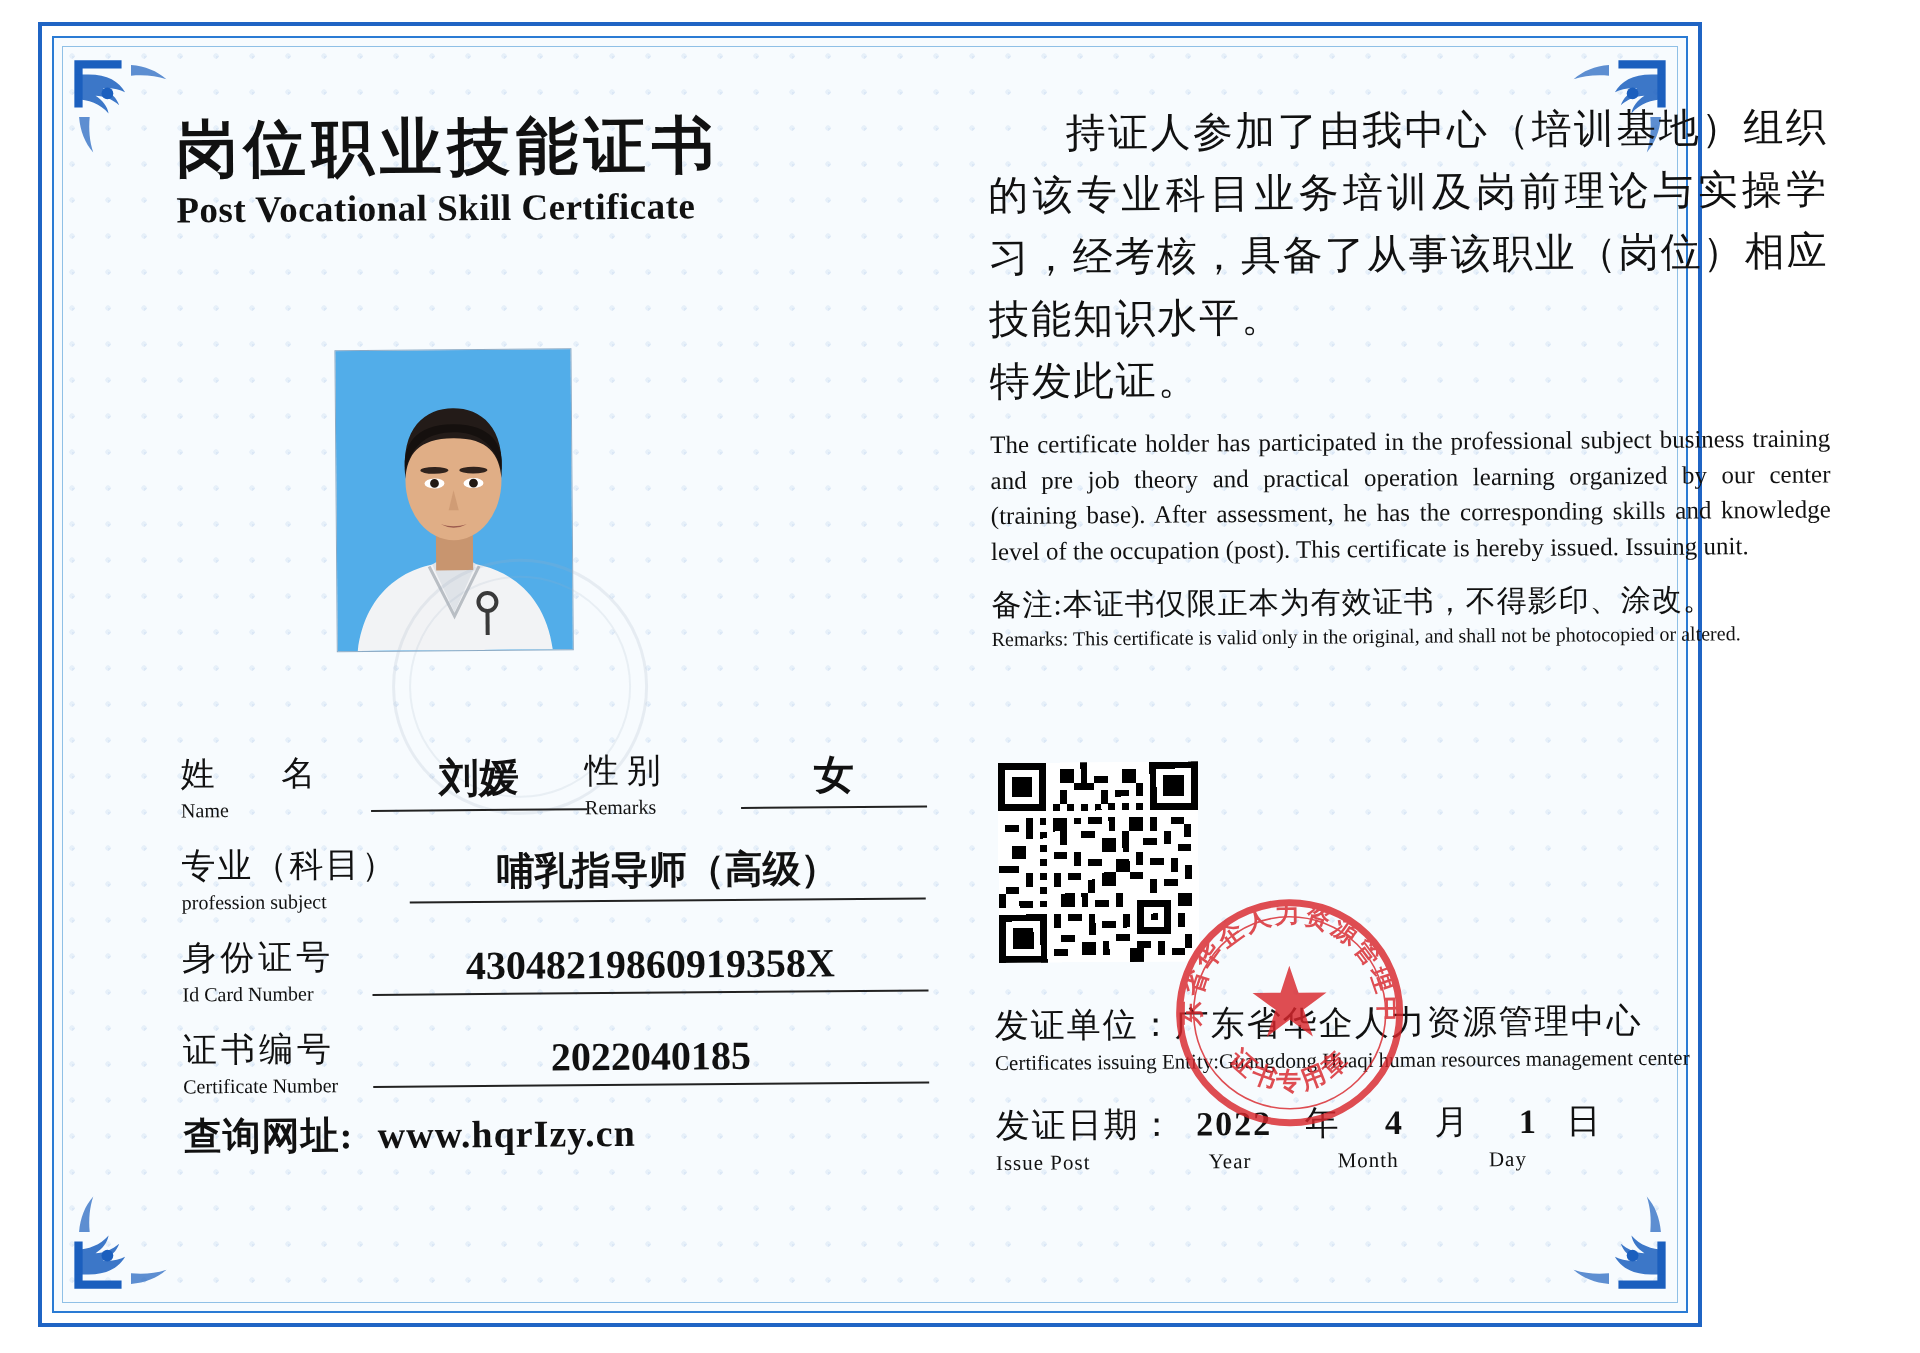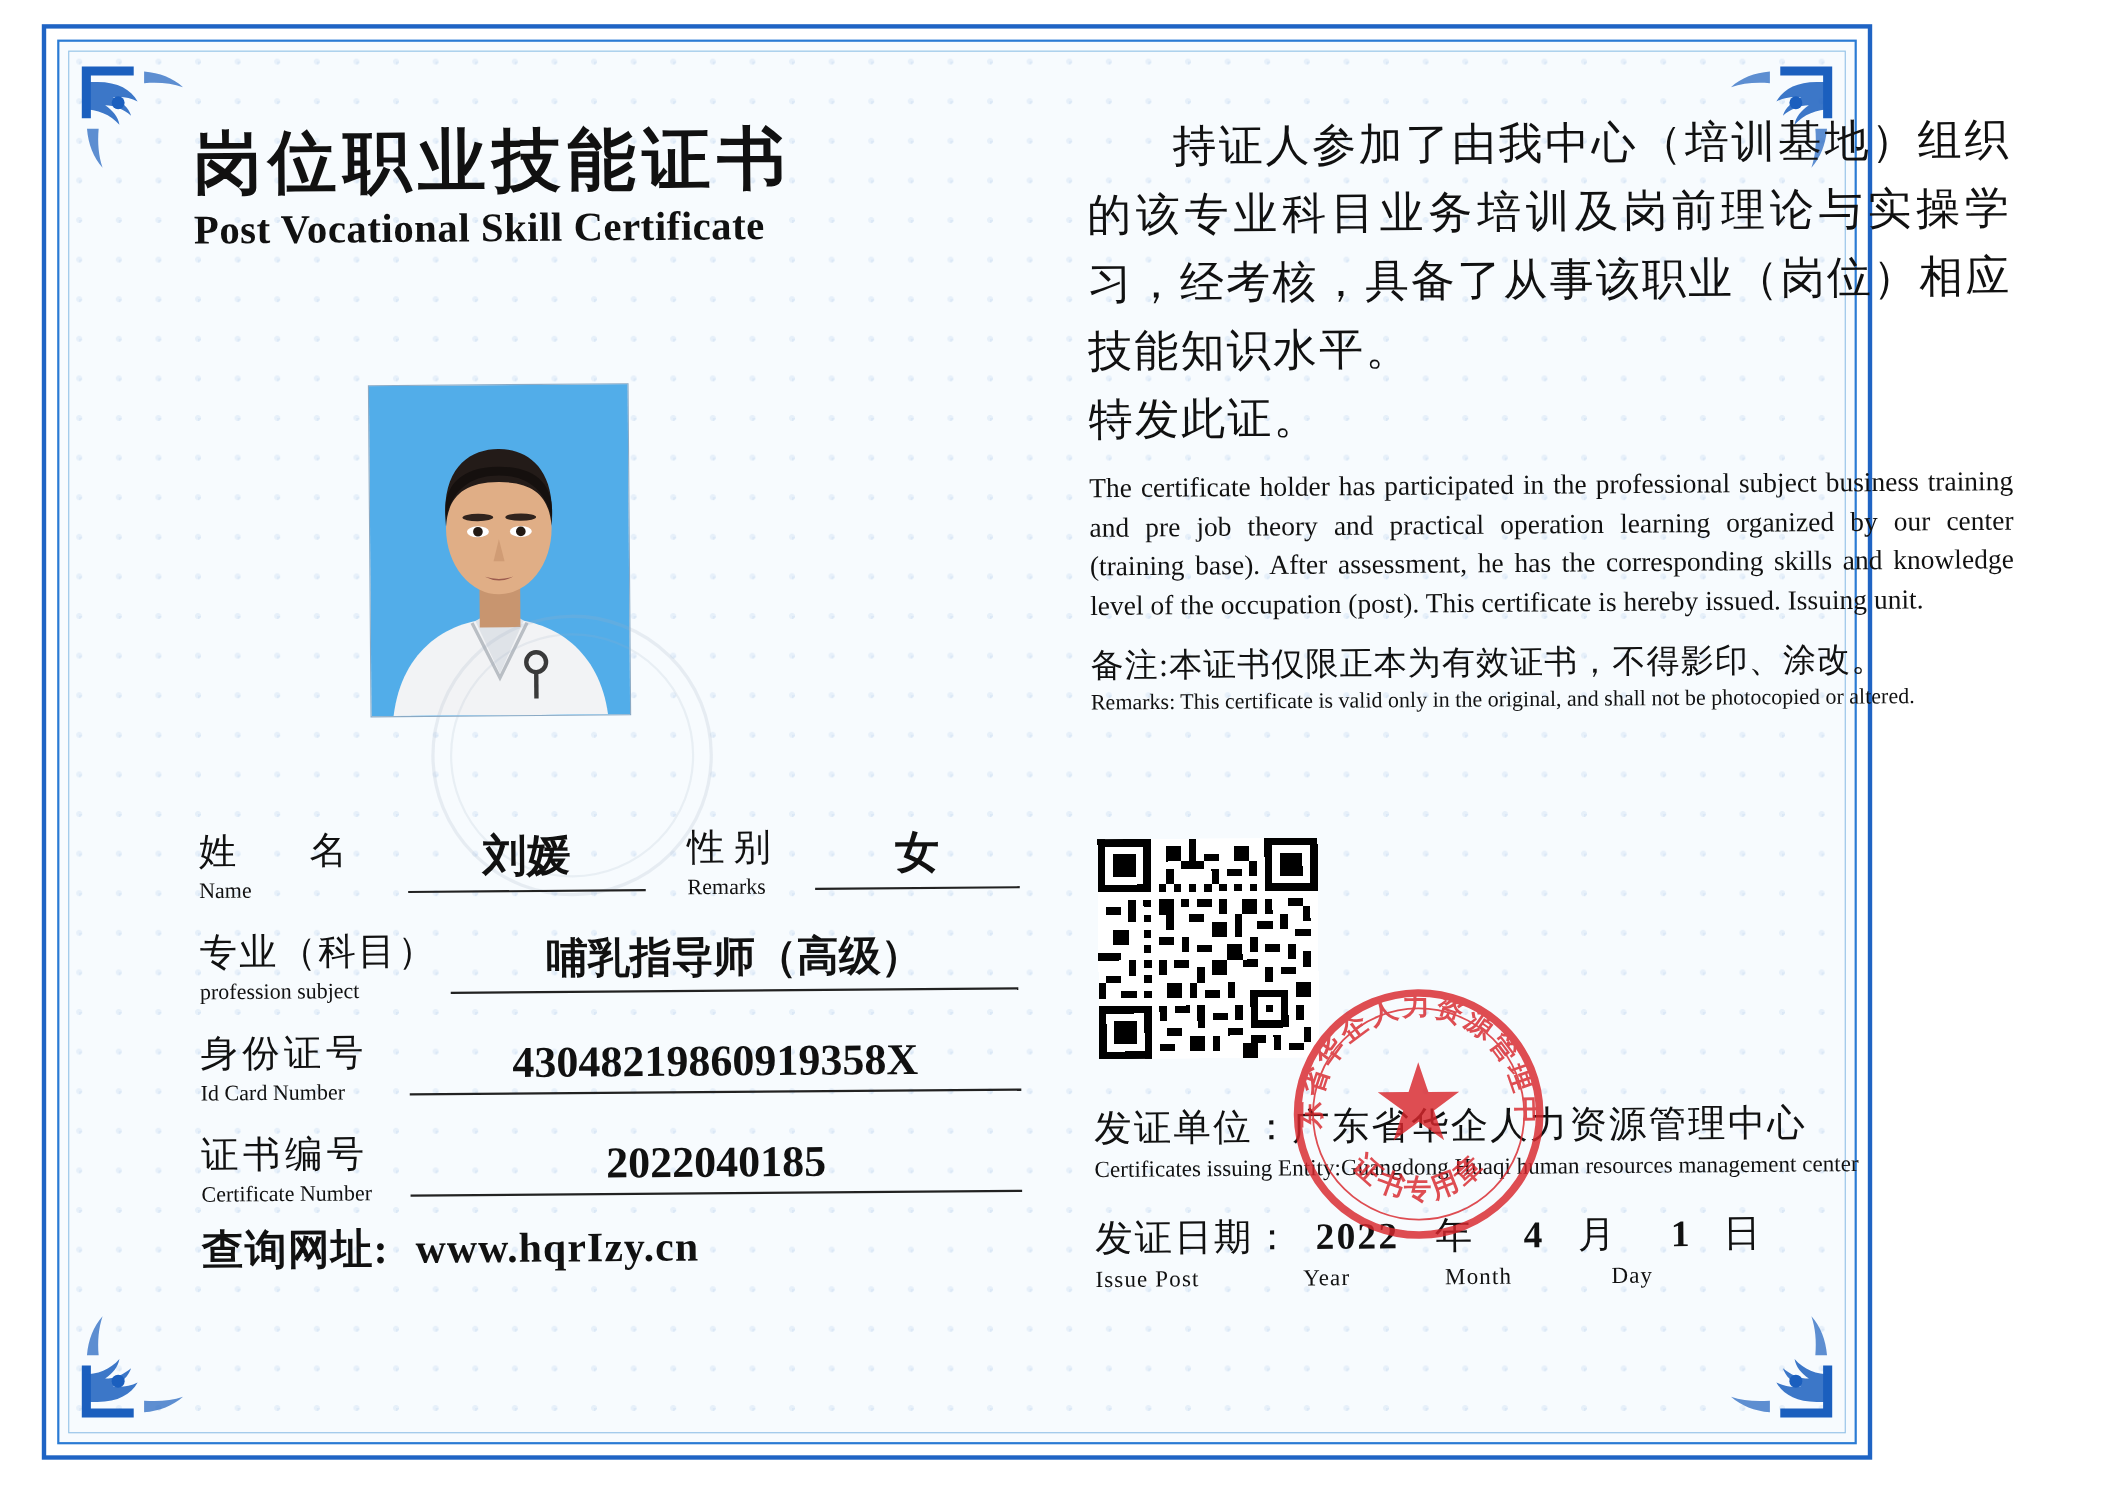--- a/index.html
+++ b/index.html
@@ -220,21 +220,21 @@
 
     <div class="fields">
 
       <div class="row">
         <span class="lbl">
           <span class="cn">姓　 名</span>
           <span class="en">Name</span>
         </span>
         <span class="val" style="left:190px;width:200px;">刘媛</span>
 
-        <span class="lbl" style="left:444px;">
+        <span class="lbl" style="left:404px;">
           <span class="cn">性别</span>
           <span class="en">Remarks</span>
         </span>
         <span class="val" style="left:560px;width:170px;">女</span>
       </div>
 
       <div class="row">
         <span class="lbl">
           <span class="cn" style="letter-spacing:2px;">专业（科目）</span>
           <span class="en">profession subject</span>
@@ -404,21 +404,21 @@
           <span>发证日期：</span>
           <span class="dv" style="margin:0 22px 0 10px;">2022</span>
           <span>年</span>
           <span class="dv" style="margin:0 20px 0 34px;">4</span>
           <span>月</span>
           <span class="dv" style="margin:0 18px 0 38px;">1</span>
           <span>日</span>
         </div>
         <div class="line2">
           <span>Issue Post</span>
-          <span style="margin-left:88px;text-align:right;">Year</span>
+          <span style="margin-left:112px;text-align:right;">Year</span>
           <span style="margin-left:80px;">Month</span>
           <span style="margin-left:84px;">Day</span>
         </div>
       </div>
     </div>
 
     <div class="seal">
       <svg viewBox="0 0 250 250">
         <defs>
           <path id="arcTop" d="M35,125 a90,90 0 0,1 180,0"></path>

